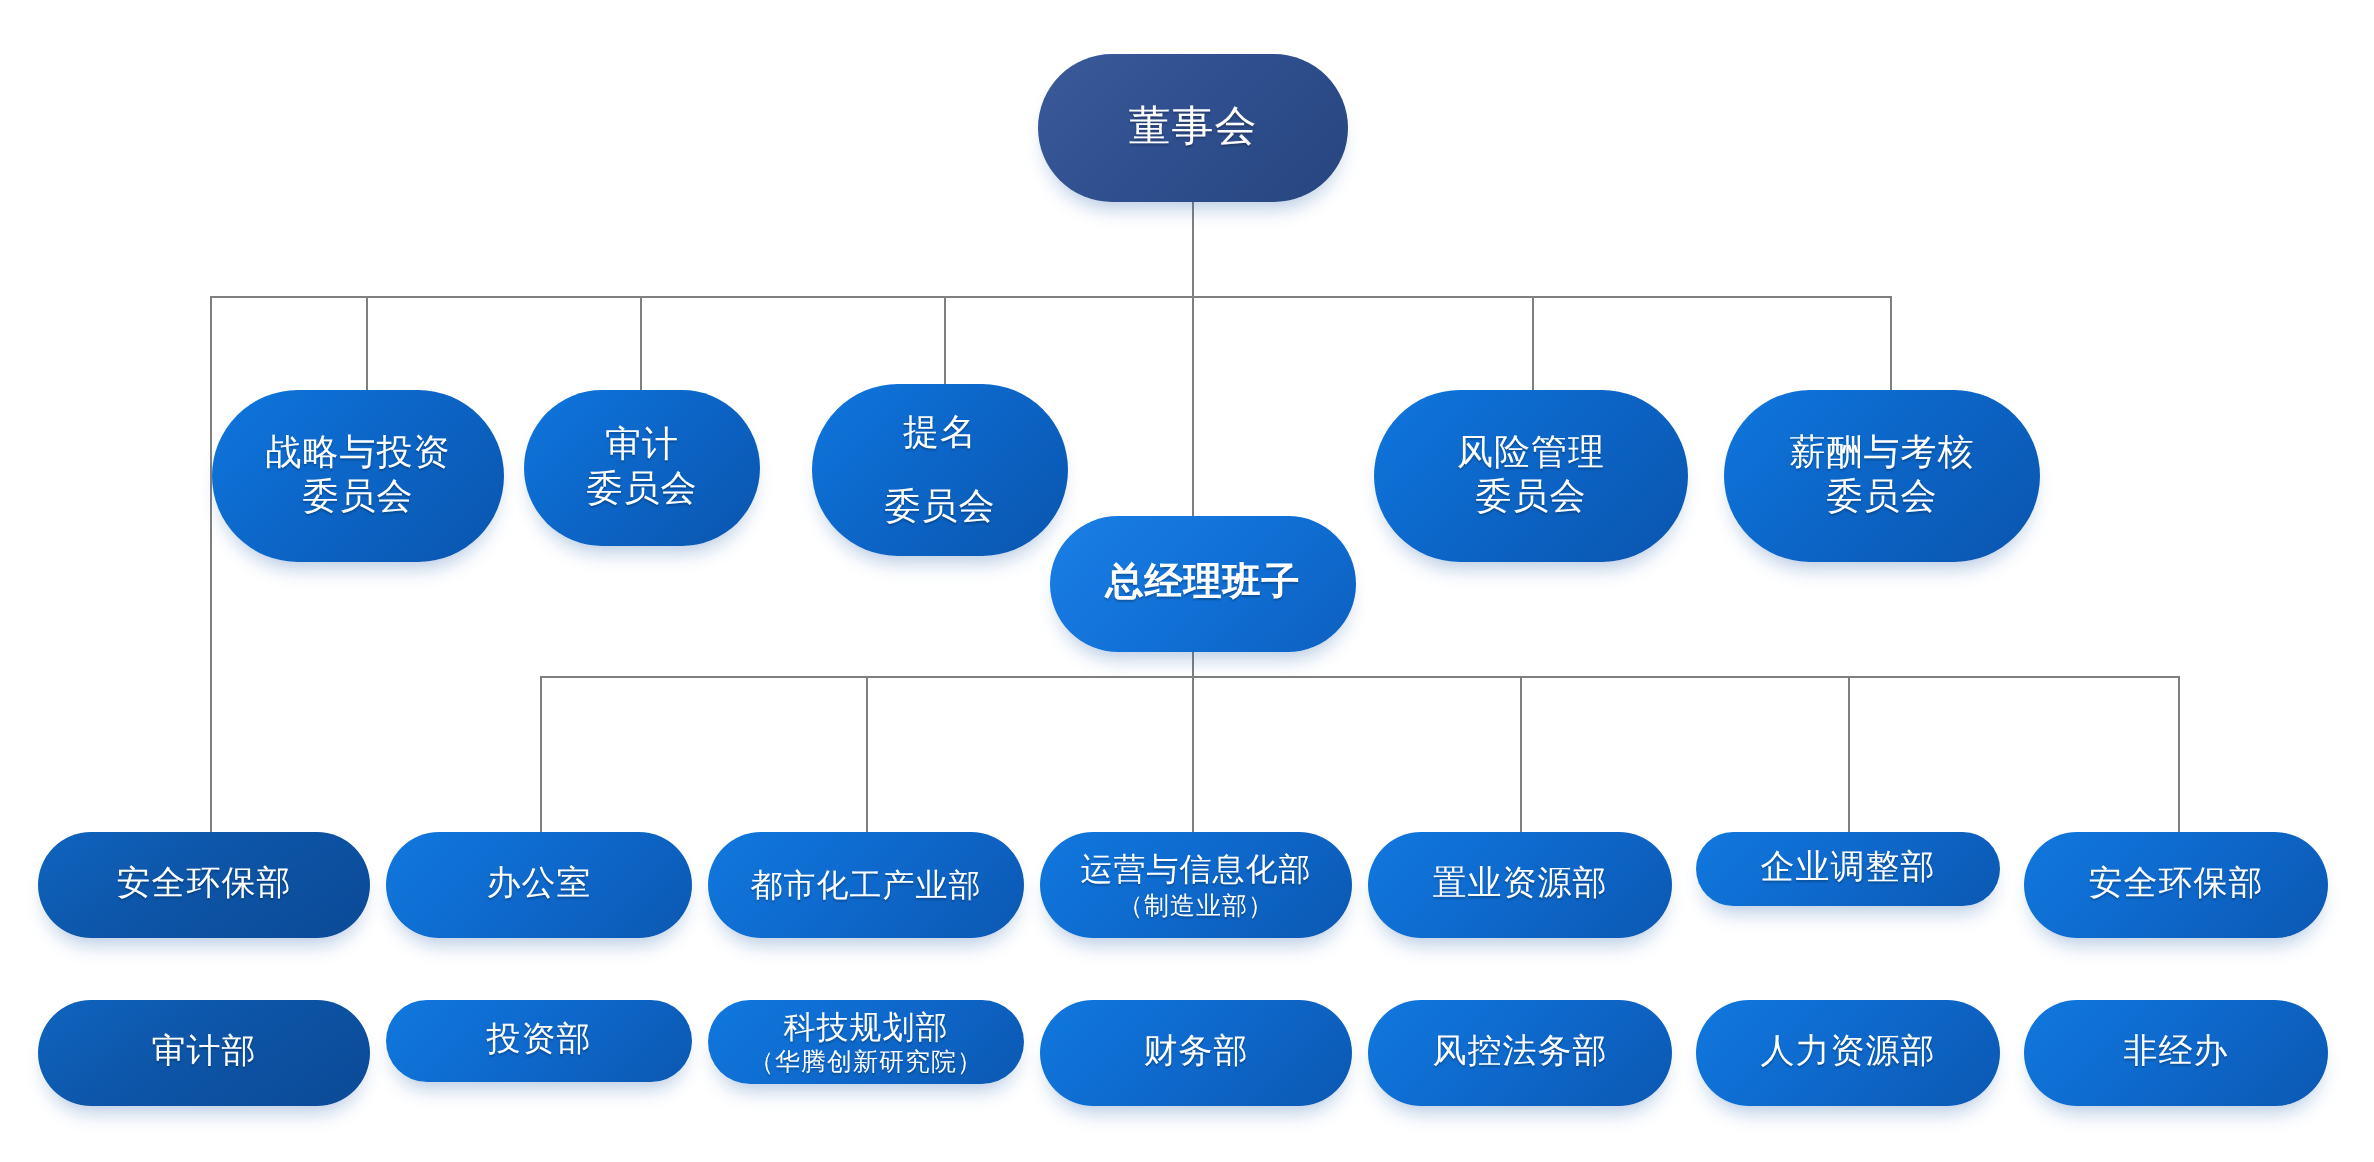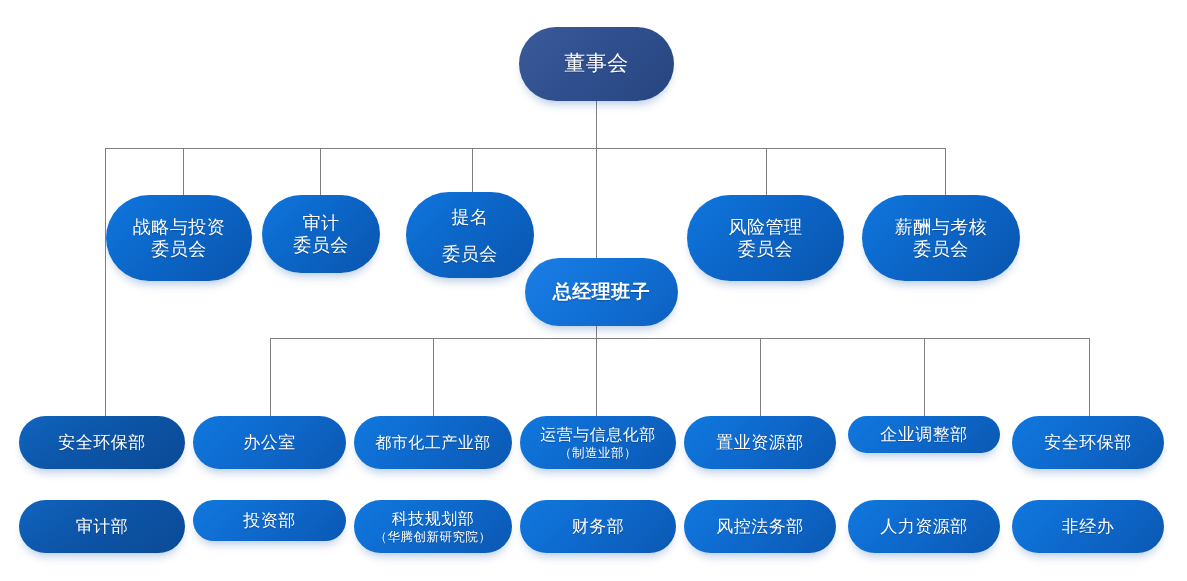--- a/index.html
+++ b/index.html
@@ -159,21 +159,21 @@
   </div>
 
   <div class="node sk-dark fs-dept" style="left:19px; top:500px; width:166px; height:53px;">
     <span class="l1">审计部</span>
   </div>
 
   <div class="node sk-dept fs-dept" style="left:193px; top:500px; width:153px; height:41px;">
     <span class="l1">投资部</span>
   </div>
 
-  <div class="node sk-dept fs-dept-s" style="left:354px; top:500px; width:158px; height:53px;">
+  <div class="node sk-dept fs-dept-s" style="left:354px; top:500px; width:158px; height:42px;">
     <span class="l1">科技规划部</span>
     <span class="l2 fs-sub">（华腾创新研究院）</span>
   </div>
 
   <div class="node sk-dept fs-dept" style="left:520px; top:500px; width:156px; height:53px;">
     <span class="l1">财务部</span>
   </div>
 
   <div class="node sk-dept fs-dept" style="left:684px; top:500px; width:152px; height:53px;text-align:center;">
     <span class="l1">风控法务部</span>

